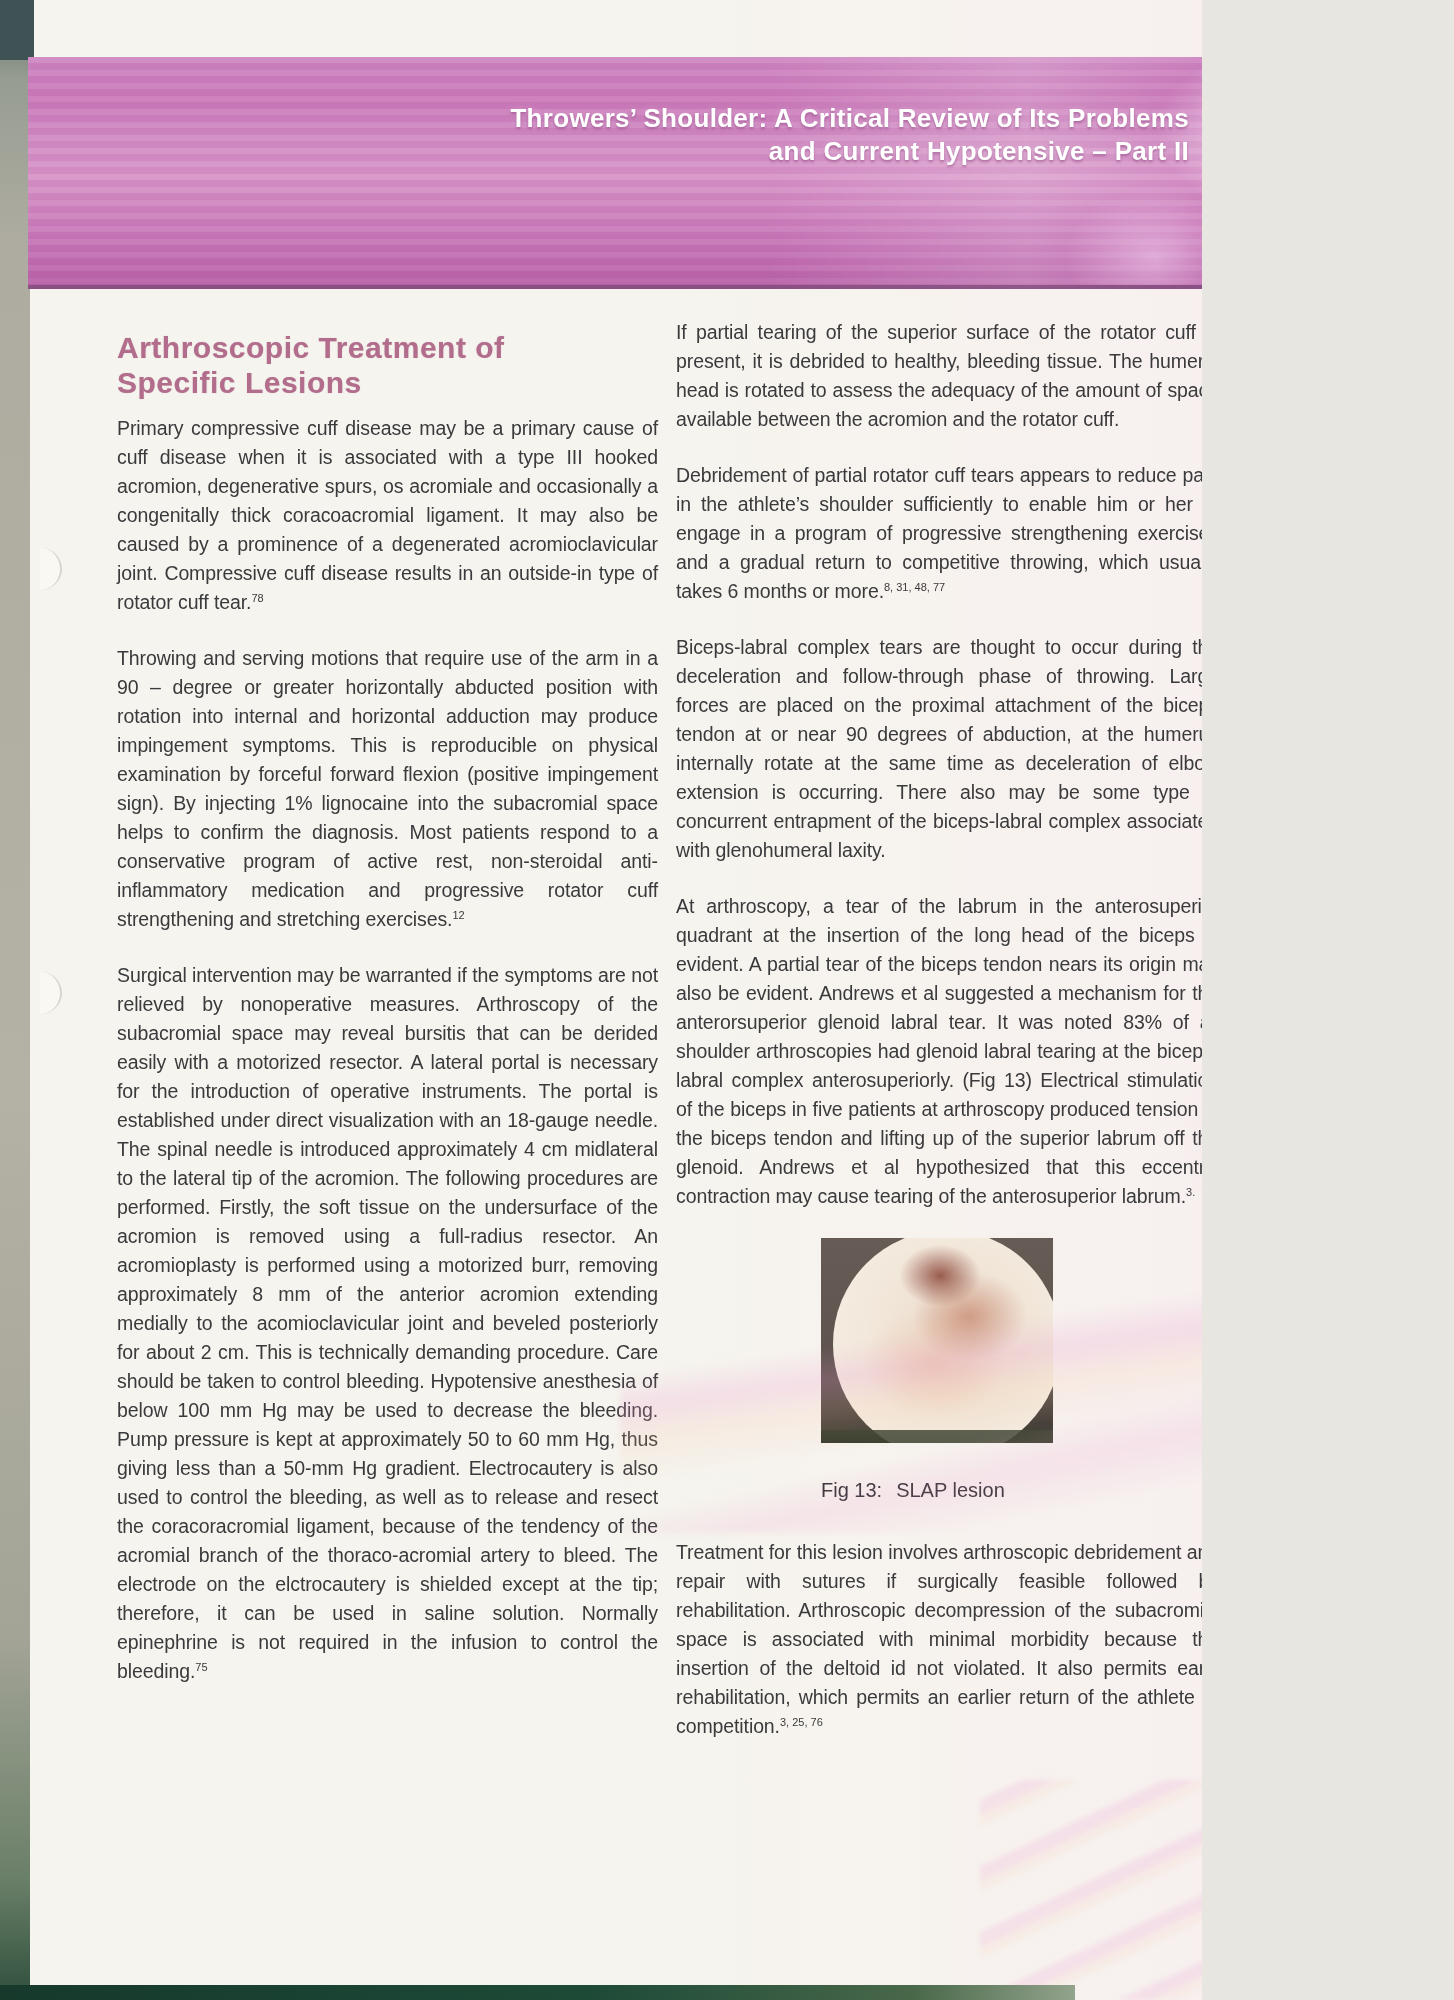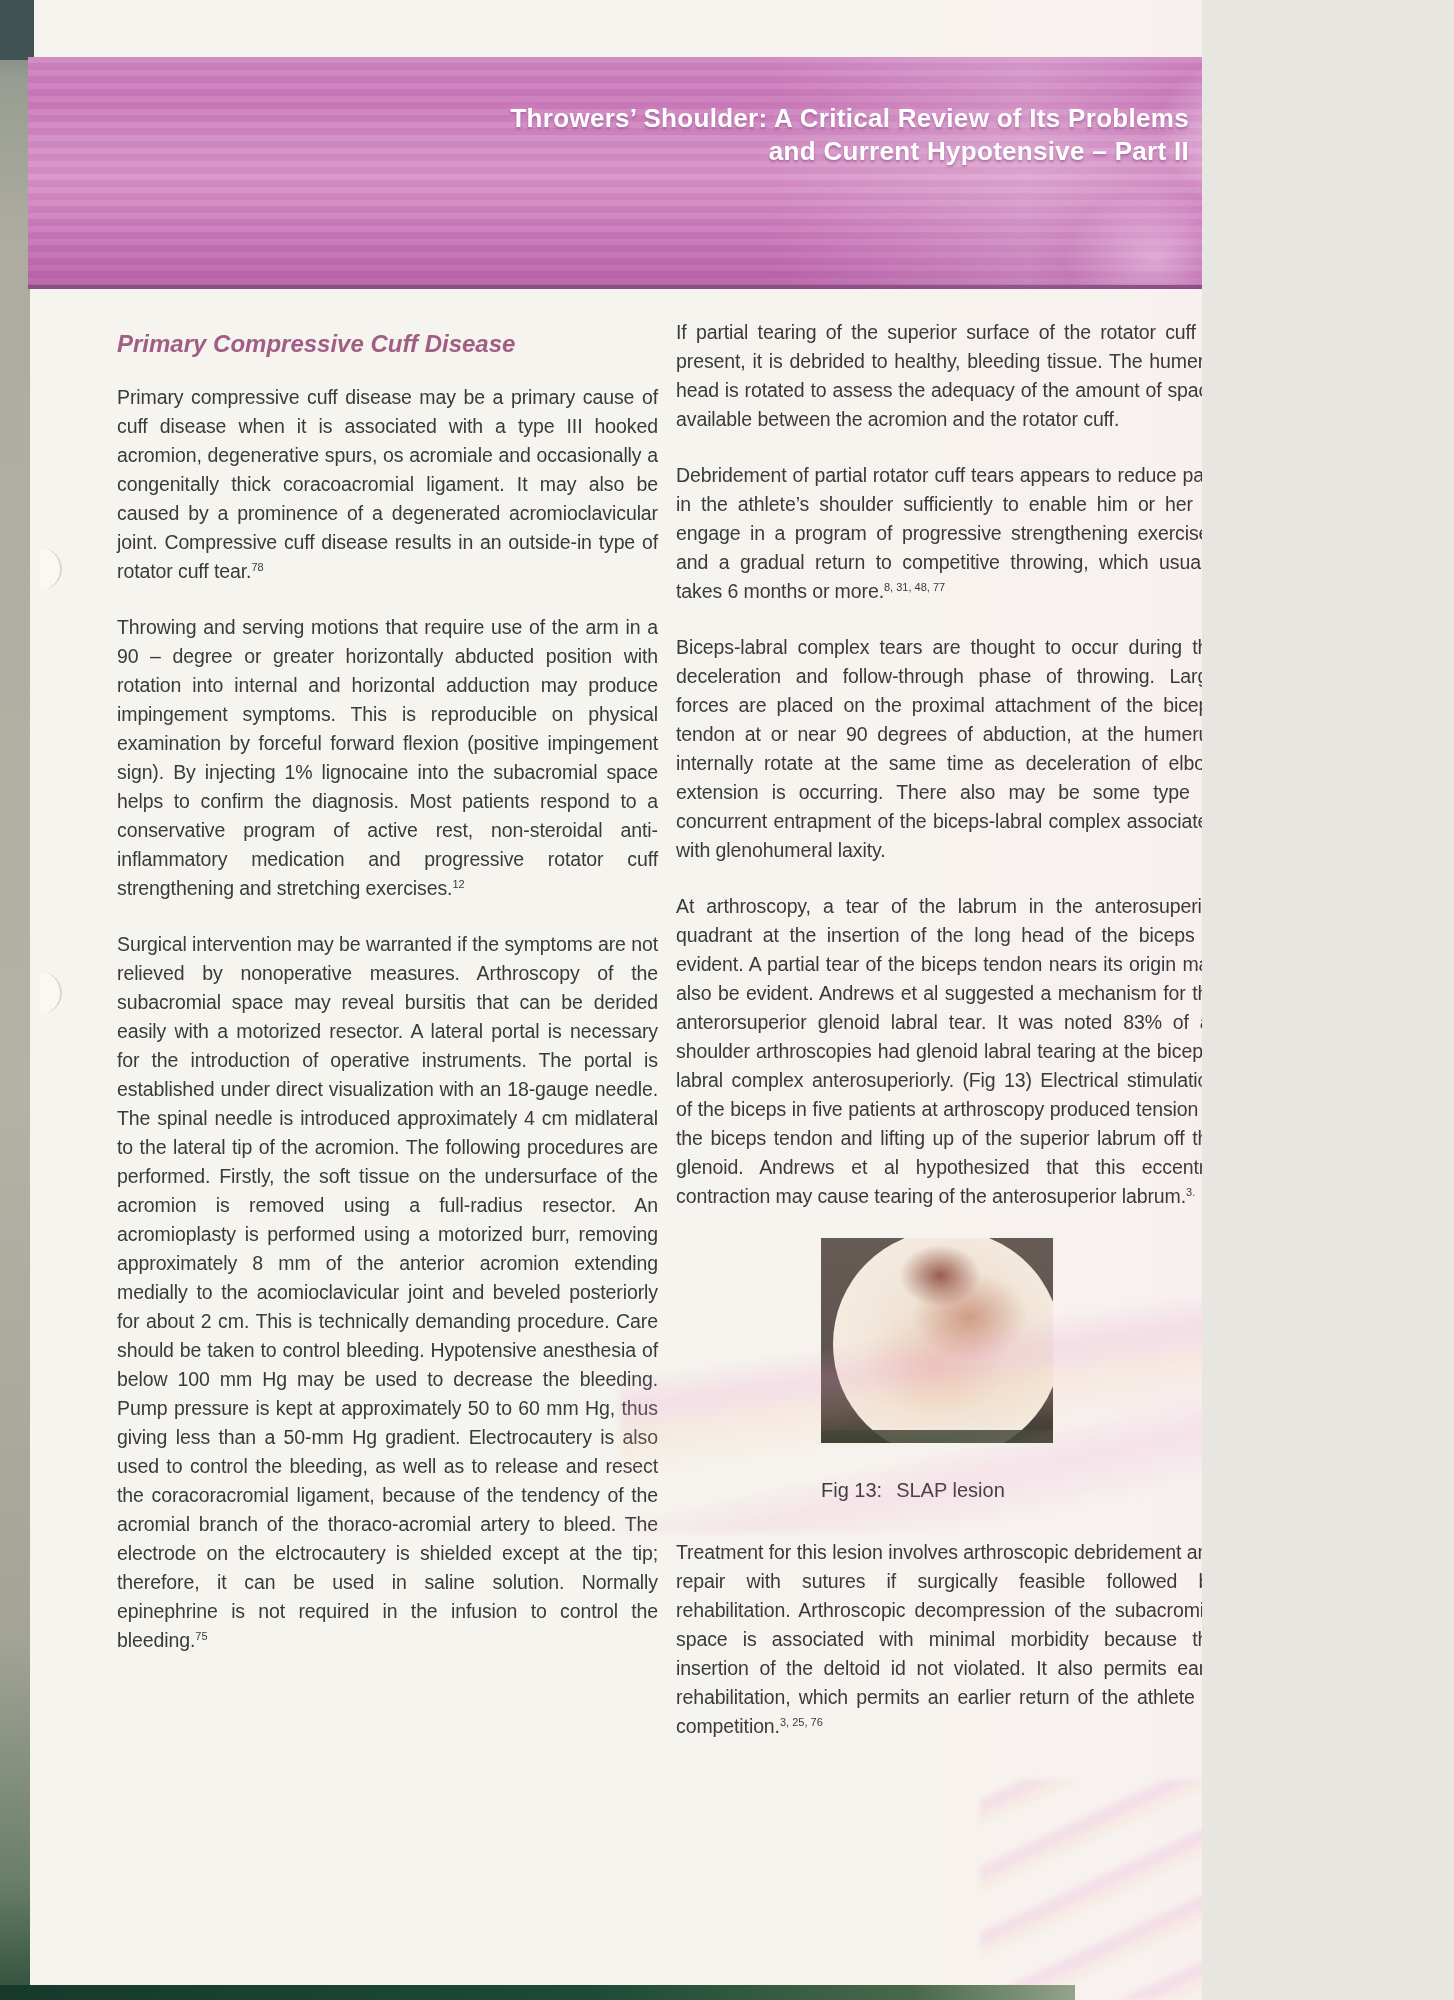--- a/index.html
+++ b/index.html
@@ -154,21 +154,24 @@
   <div class="corner-block"></div>
 
   <header class="banner">
     <div class="banner-title">
       <span>Throwers’ Shoulder: A Critical Review of Its Problems</span><br>
       <span>and Current Hypotensive – Part II</span>
     </div>
   </header>
 
   <section class="col col-left">
-    <h2 class="subheading">Primary Compressive Cuff Disease</h2>
+    <h1 class="heading">
+      <span>Arthroscopic Treatment of</span><br>
+      <span>Specific Lesions</span>
+    </h1>
 
     <p><span>Primary compressive cuff disease may be a primary cause of cuff disease when it is associated with a type III hooked acromion, degenerative spurs, os acromiale and occasionally a congenitally thick coracoacromial ligament. It may also be caused by a prominence of a degenerated acromioclavicular joint. Compressive cuff disease results in an outside-in type of rotator cuff tear.</span><sup>78</sup></p>
 
     <p><span>Throwing and serving motions that require use of the arm in a 90 – degree or greater horizontally abducted position with rotation into internal and horizontal adduction may produce impingement symptoms. This is reproducible on physical examination by forceful forward flexion (positive impingement sign). By injecting 1% lignocaine into the subacromial space helps to confirm the diagnosis. Most patients respond to a conservative program of active rest, non-steroidal anti-inflammatory medication and progressive rotator cuff strengthening and stretching exercises.</span><sup>12</sup></p>
 
     <p><span>Surgical intervention may be warranted if the symptoms are not relieved by nonoperative measures. Arthroscopy of the subacromial space may reveal bursitis that can be derided easily with a motorized resector. A lateral portal is necessary for the introduction of operative instruments. The portal is established under direct visualization with an 18-gauge needle. The spinal needle is introduced approximately 4 cm midlateral to the lateral tip of the acromion. The following procedures are performed. Firstly, the soft tissue on the undersurface of the acromion is removed using a full-radius resector. An acromioplasty is performed using a motorized burr, removing approximately 8 mm of the anterior acromion extending medially to the acomioclavicular joint and beveled posteriorly for about 2 cm. This is technically demanding procedure. Care should be taken to control bleeding. Hypotensive anesthesia of below 100 mm Hg may be used to decrease the bleeding. Pump pressure is kept at approximately 50 to 60 mm Hg, thus giving less than a 50-mm Hg gradient. Electrocautery is also used to control the bleeding, as well as to release and resect the coracoracromial ligament, because of the tendency of the acromial branch of the thoraco-acromial artery to bleed. The electrode on the elctrocautery is shielded except at the tip; therefore, it can be used in saline solution. Normally epinephrine is not required in the infusion to control the bleeding.</span><sup>75</sup></p>
   </section>
 
   <section class="col col-right">
     <p><span>If partial tearing of the superior surface of the rotator cuff is present, it is debrided to healthy, bleeding tissue. The humeral head is rotated to assess the adequacy of the amount of space available between the acromion and the rotator cuff.</span></p>

